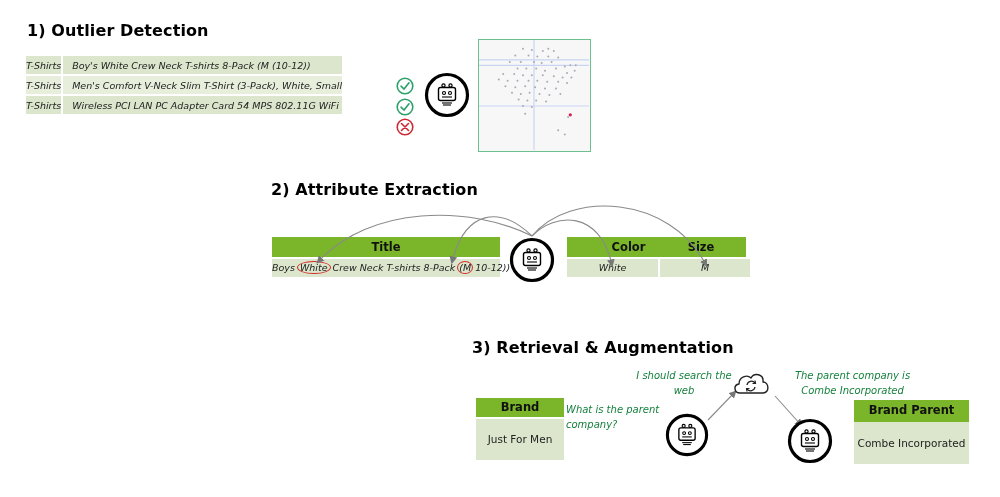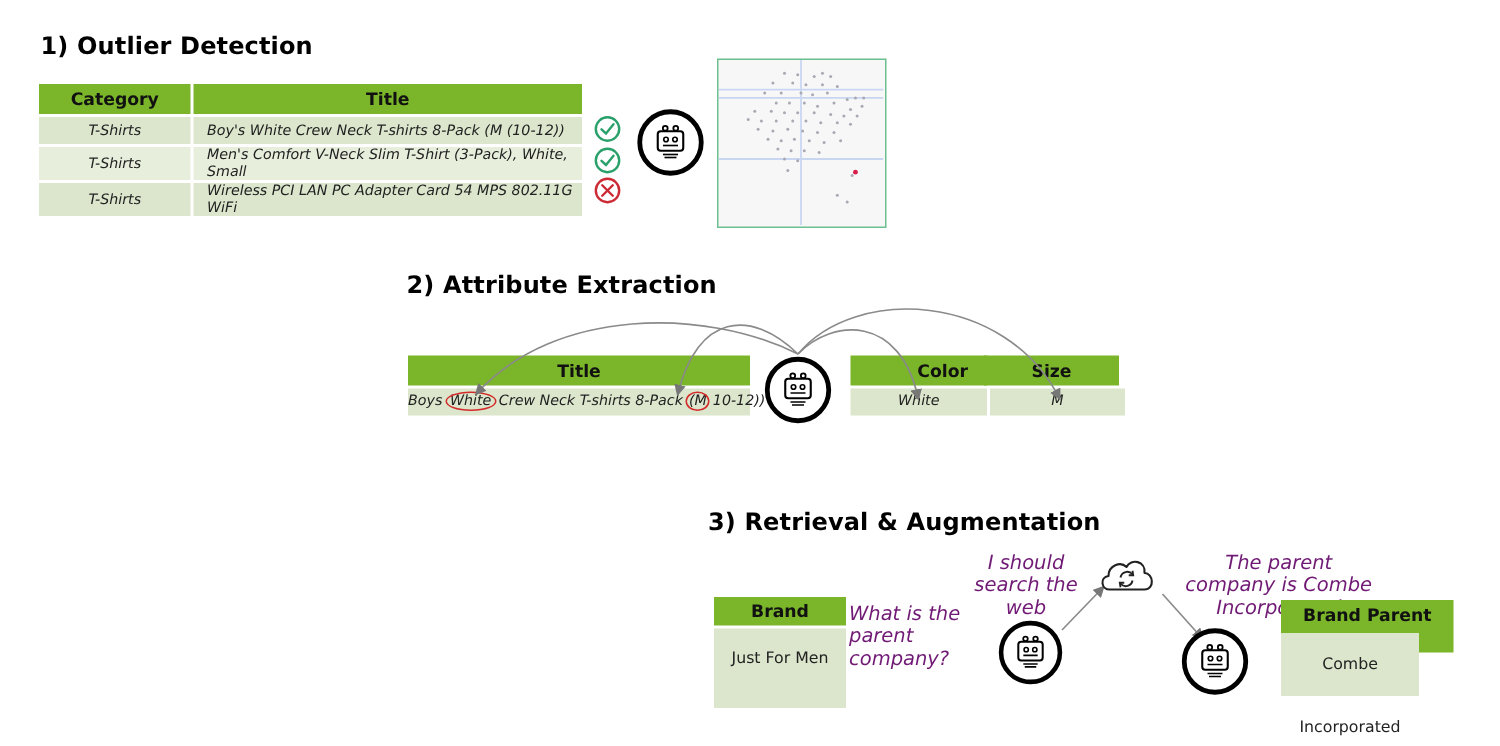--- a/index.html
+++ b/index.html
@@ -7,34 +7,30 @@
          font-family:"DejaVu Sans", sans-serif; color:#222; }
   .abs { position:absolute; }
   .sec-title { font-weight:bold; font-size:16px; color:#000000; letter-spacing:0.1px; }
   .gh { background:#7ab52a; color:#111; font-weight:bold; text-align:center; box-sizing:border-box; }
   .gc { background:#dbe6cc; text-align:center; box-sizing:border-box; color:#222; }
   .gc2 { background:#e7efdc; }
   table.t { border-collapse:separate; border-spacing:2px 2px; position:absolute; }
   table.t td, table.t th { padding:0; }
   .cell-txt { font-size:9.5px;font-style:italic; }
   .hdr-txt { font-size:11.5px; }
-  .italic { font-style:italic; font-size:13px; color:#701a75; text-align:center; line-height:15px; }
+  .italic { font-style:italic; font-size:10px; color:#15803d; text-align:center; line-height:15px; }
   .robot svg, .cloud svg, .ok svg { display:block; }
 </style>
 </head>
 <body>
 
 <div class="abs sec-title" style="left:27px;top:21px;">1) Outlier Detection</div>
 
 <table class="t" style="left:24px;top:54px;">
   <tbody>
-      <tr>
-    <th class="gh hdr-txt" style="width:101px;height:20px;">Category</th>
-    <th class="gh hdr-txt" style="width:259px;height:20px;">Title</th>
-  </tr>
   <tr>
     <td class="gc cell-txt" style="height:18px;">T-Shirts</td>
     <td class="gc cell-txt" style="text-align:left;padding-left:9px;">Boy's White Crew Neck T-shirts 8-Pack (M (10-12))</td>
   </tr>
   <tr>
     <td class="gc gc2 cell-txt" style="height:18px;">T-Shirts</td>
     <td class="gc gc2 cell-txt" style="text-align:left;padding-left:9px;">Men's Comfort V-Neck Slim T-Shirt (3-Pack), White, Small</td>
   </tr>
   <tr>
     <td class="gc cell-txt" style="height:18px;">T-Shirts</td>
@@ -184,21 +180,21 @@
   <path d="M532 236 C555 212, 600 210, 612 265" fill="none" stroke="#8a8a8a" stroke-width="1.1" marker-end="url(#ah)"></path>
   <path d="M532 236 C570 190, 670 195, 706 265" fill="none" stroke="#8a8a8a" stroke-width="1.1" marker-end="url(#ah)"></path>
 
   <path d="M708 420 L735 392" fill="none" stroke="#8a8a8a" stroke-width="1.1" marker-end="url(#ah)"></path>
   <path d="M775 396 L801 425" fill="none" stroke="#8a8a8a" stroke-width="1.1" marker-end="url(#ah)"></path>
 </svg>
 
 <div class="abs sec-title" style="left:472px;top:338px;">3) Retrieval &amp; Augmentation</div>
 
 <div class="abs gh hdr-txt" style="left:476px;top:398px;width:88px;height:19px;line-height:19px;">Brand</div>
-<div class="abs gc" style="left:476px;top:419px;width:88px;height:53px;line-height:41px;font-size:10.5px;">Just For Men</div>
+<div class="abs gc" style="left:476px;top:419px;width:88px;height:41px;line-height:41px;font-size:10.5px;">Just For Men</div>
 
 <div class="abs italic" style="left:566px;top:402px;width:100px;text-align:left;">What is the parent company?</div>
 
 <div class="abs robot" style="left:665px;top:413px;">
   <svg width="44" height="44" viewBox="0 0 46 46">
     <circle cx="23" cy="23" r="20.5" fill="#fff" stroke="#000" stroke-width="3.2"></circle>
     <circle cx="19.5" cy="13.5" r="1.6" fill="none" stroke="#000" stroke-width="1.2"></circle>
     <circle cx="26.5" cy="13.5" r="1.6" fill="none" stroke="#000" stroke-width="1.2"></circle>
     <rect x="14.5" y="15.5" width="17" height="13" rx="2" fill="none" stroke="#000" stroke-width="1.4"></rect>
     <circle cx="20" cy="21" r="1.5" fill="none" stroke="#000" stroke-width="1.1"></circle>
@@ -231,13 +227,13 @@
     <rect x="14.5" y="15.5" width="17" height="13" rx="2" fill="none" stroke="#000" stroke-width="1.4"></rect>
     <circle cx="20" cy="21" r="1.5" fill="none" stroke="#000" stroke-width="1.1"></circle>
     <circle cx="26" cy="21" r="1.5" fill="none" stroke="#000" stroke-width="1.1"></circle>
     <line x1="18" y1="25" x2="28" y2="25" stroke="#000" stroke-width="1.1"></line>
     <line x1="18" y1="31" x2="28" y2="31" stroke="#000" stroke-width="1.1"></line>
     <line x1="19" y1="33" x2="27" y2="33" stroke="#000" stroke-width="1.1"></line>
   </svg>
 </div>
 
 <div class="abs gh hdr-txt" style="left:854px;top:400px;width:115px;height:35px;line-height:20px;">Brand Parent</div>
-<div class="abs gc" style="left:854px;top:422px;width:92px;height:42px;line-height:42px;font-size:10.5px;">Combe Incorporated</div>
+<div class="abs gc" style="left:854px;top:422px;width:115px;height:42px;line-height:42px;font-size:10.5px;">Combe Incorporated</div>
 
 </body></html>

